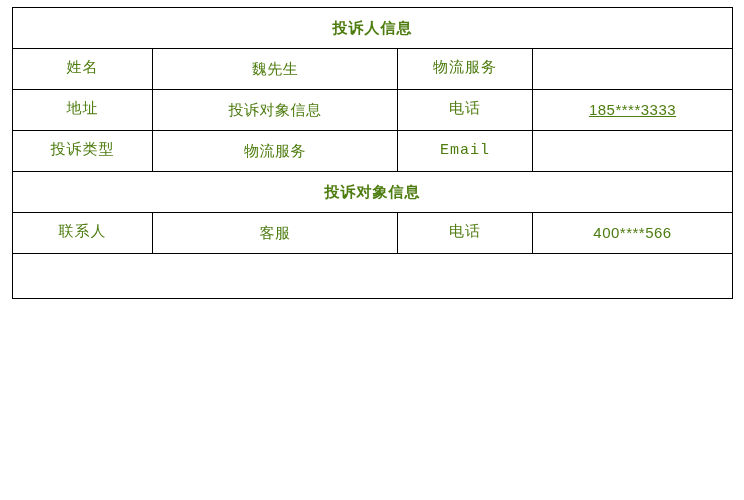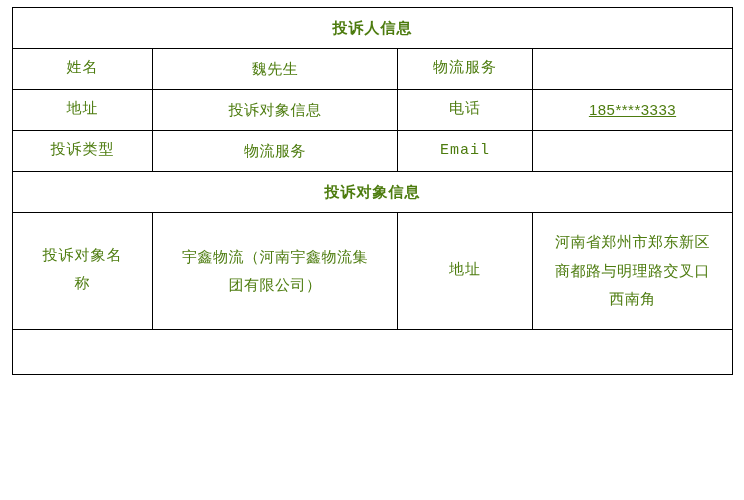--- a/index.html
+++ b/index.html
@@ -100,26 +100,26 @@
         <td class="label">投诉类型</td>
         <td class="value">物流服务</td>
         <td class="label">Email</td>
         <td class="value-left"></td>
       </tr>
 
       <tr class="r-normal">
         <td class="section-title" colspan="4">投诉对象信息</td>
       </tr>
 
-      <tr class="r-tall">
-        <td class="label">投诉对象名称</td>
-        <td class="value">宇鑫物流（河南宇鑫物流集团有限公司）</td>
-        <td class="label">地址</td>
-        <td class="value">河南省郑州市郑东新区商都路与明理路交叉口西南角</td>
+
+      <tr class="r-normal">
+        <td class="label">联系人</td>
+        <td class="value">客服</td>
+        <td class="label">电话</td>
+        <td class="value">400****566</td>
       </tr>
-
 
       <tr class="spacer-row">
         <td colspan="4"></td>
       </tr>
     </tbody>
   </table>
 </div>
 
 </body></html>

